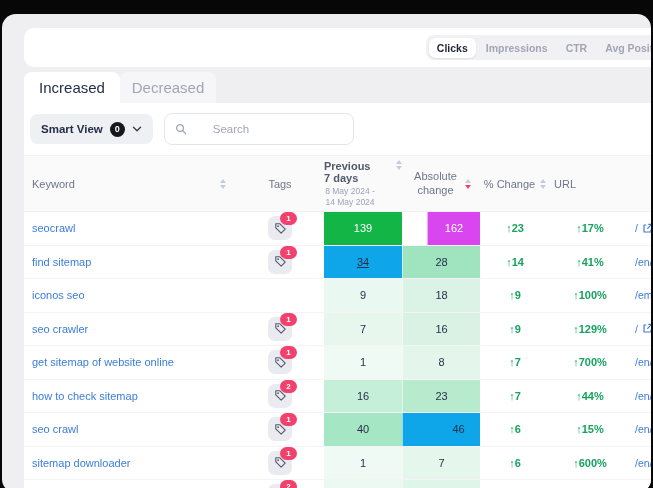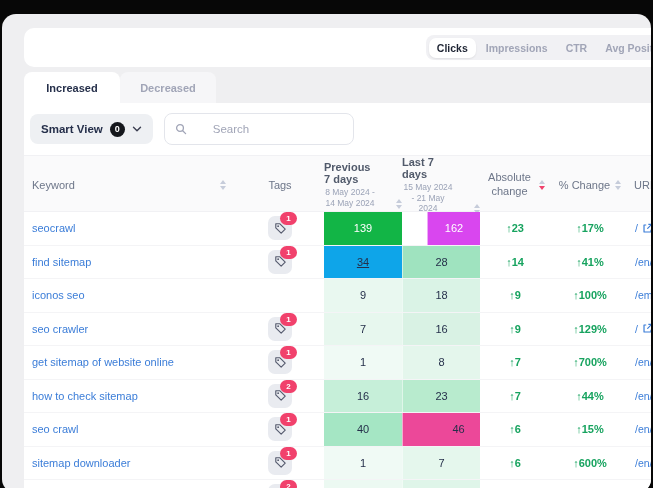--- a/index.html
+++ b/index.html
@@ -28,21 +28,21 @@
     padding:4px 8px;border-radius:7px;white-space:nowrap;cursor:pointer;
   }
   .metric-pill.active{
     background:#ffffff;color:#1e2433;
     box-shadow:0 1px 2px rgba(0,0,0,.08);
   }
   
   .tabs{position:absolute;left:22px;top:58px;display:flex;}
   .tab{
     width:96px;height:31px;display:flex;align-items:center;justify-content:center;
-    font-size:11px;font-weight:700;border-radius:8px 8px 0 0;cursor:pointer;
+    font-size:15px;font-weight:400;border-radius:8px 8px 0 0;cursor:pointer;
   }
   .tab.active{background:#ffffff;color:#252f4a;}
   .tab.inactive{background:#f6f6f8;color:#a1a5b7;}
   
   .card{
     position:absolute;left:22px;top:89px;width:700px;height:520px;
     background:#ffffff;border-radius:0 10px 10px 10px;
   }
   .filterbar{display:flex;align-items:center;gap:11px;padding:10px 8px 10px 6px;}
   .smartview{
@@ -65,21 +65,21 @@
   .searchbox input::placeholder{color:#a1a5b7;}
   
   .grid{display:grid;grid-template-columns:212px 88px 78px 78px 70px 80px 80px;}
   .thead{
     background:#fafafb;border-top:1px solid #f1f1f4;border-bottom:1px solid #f1f1f4;
     height:55px;align-items:center;
   }
   .th{font-size:11px;color:#6d7689;font-weight:500;}
   .th-keyword{display:flex;justify-content:space-between;align-items:center;padding:0 10px 0 8px;}
   .th-tags{text-align:center;}
-  .th-period{display:flex;align-items:flex-end;justify-content:center;gap:20px;}
+  .th-period{display:flex;align-items:flex-start;justify-content:center;gap:20px;}
   .period-txt{display:flex;flex-direction:column;align-items:center;gap:2px;}
   .period-title{font-size:11px;font-weight:600;color:#515a6b;}
   .period-range{font-size:8.5px;color:#9ba3b7;text-align:center;line-height:1.25;max-width:66px;}
   .th-center{display:flex;align-items:center;justify-content:center;gap:5px;text-align:center;}
   .th-abs{line-height:1.25;}
   .th-url{display:flex;align-items:center;gap:5px;padding-left:4px;}
   .sort{display:inline-flex;flex-direction:column;gap:2px;cursor:pointer;flex:none;}
   .sort i{display:block;width:0;height:0;border-left:3.5px solid transparent;border-right:3.5px solid transparent;}
   .sort .u{border-bottom:4px solid #c6ccda;}
   .sort .d{border-top:4px solid #c6ccda;}
@@ -164,30 +164,20 @@
       <div class="th th-period">
         <span class="period-txt">
           <span class="period-title">Previous 7 days</span>
           <span class="period-range">8 May 2024 - 14 May 2024</span>
         </span>
         <span class="sort">
             <i class="u"></i>
             <i class="d"></i>
           </span>
       </div>
-      <div class="th th-period">
-        <span class="period-txt">
-          <span class="period-title">Last 7 days</span>
-          <span class="period-range">15 May 2024 - 21 May 2024</span>
-        </span>
-        <span class="sort">
-            <i class="u"></i>
-            <i class="d"></i>
-          </span>
-      </div>
       <div class="th th-center">
         <span class="th-abs" style="max-width:48px;">Absolute change</span>
         <span class="sort sort-desc">
             <i class="u"></i>
             <i class="d"></i>
           </span>
       </div>
       <div class="th th-center">
         <span>% Change</span>
         <span class="sort">
@@ -351,21 +341,21 @@
         <span style="display:flex;">
           <svg width="13" height="13" viewBox="0 0 16 16">
                   <path d="M2.2 2.2h5.1l6.5 6.6-5 5-6.6-6.5z" fill="none" stroke="#565b6e" stroke-width="1.4" stroke-linejoin="round"></path>
                   <circle cx="5.1" cy="5.1" r="1.1" fill="#565b6e"></circle>
                 </svg>
         </span>
         <span class="tag-badge">1</span>
       </span>
     </div>
     <div class="td td-val prev" style="background: rgb(165, 230, 196); color: rgb(37, 47, 74);">40</div>
-    <div class="td td-val last" style="background: #ec4899; color: rgb(37, 47, 74); padding-left: 34px;">46</div>
+    <div class="td td-val last" style="background: #0ea5e9; color: rgb(37, 47, 74); padding-left: 34px;">46</div>
     <div class="td td-change abs">↑6</div>
     <div class="td td-change pct">↑15%</div>
     <div class="td td-url">
       <span class="url-txt">/en/</span>
 
     </div>
   </div>
 
   <div class="grid trow">
     <div class="td td-kw">sitemap downloader</div>

